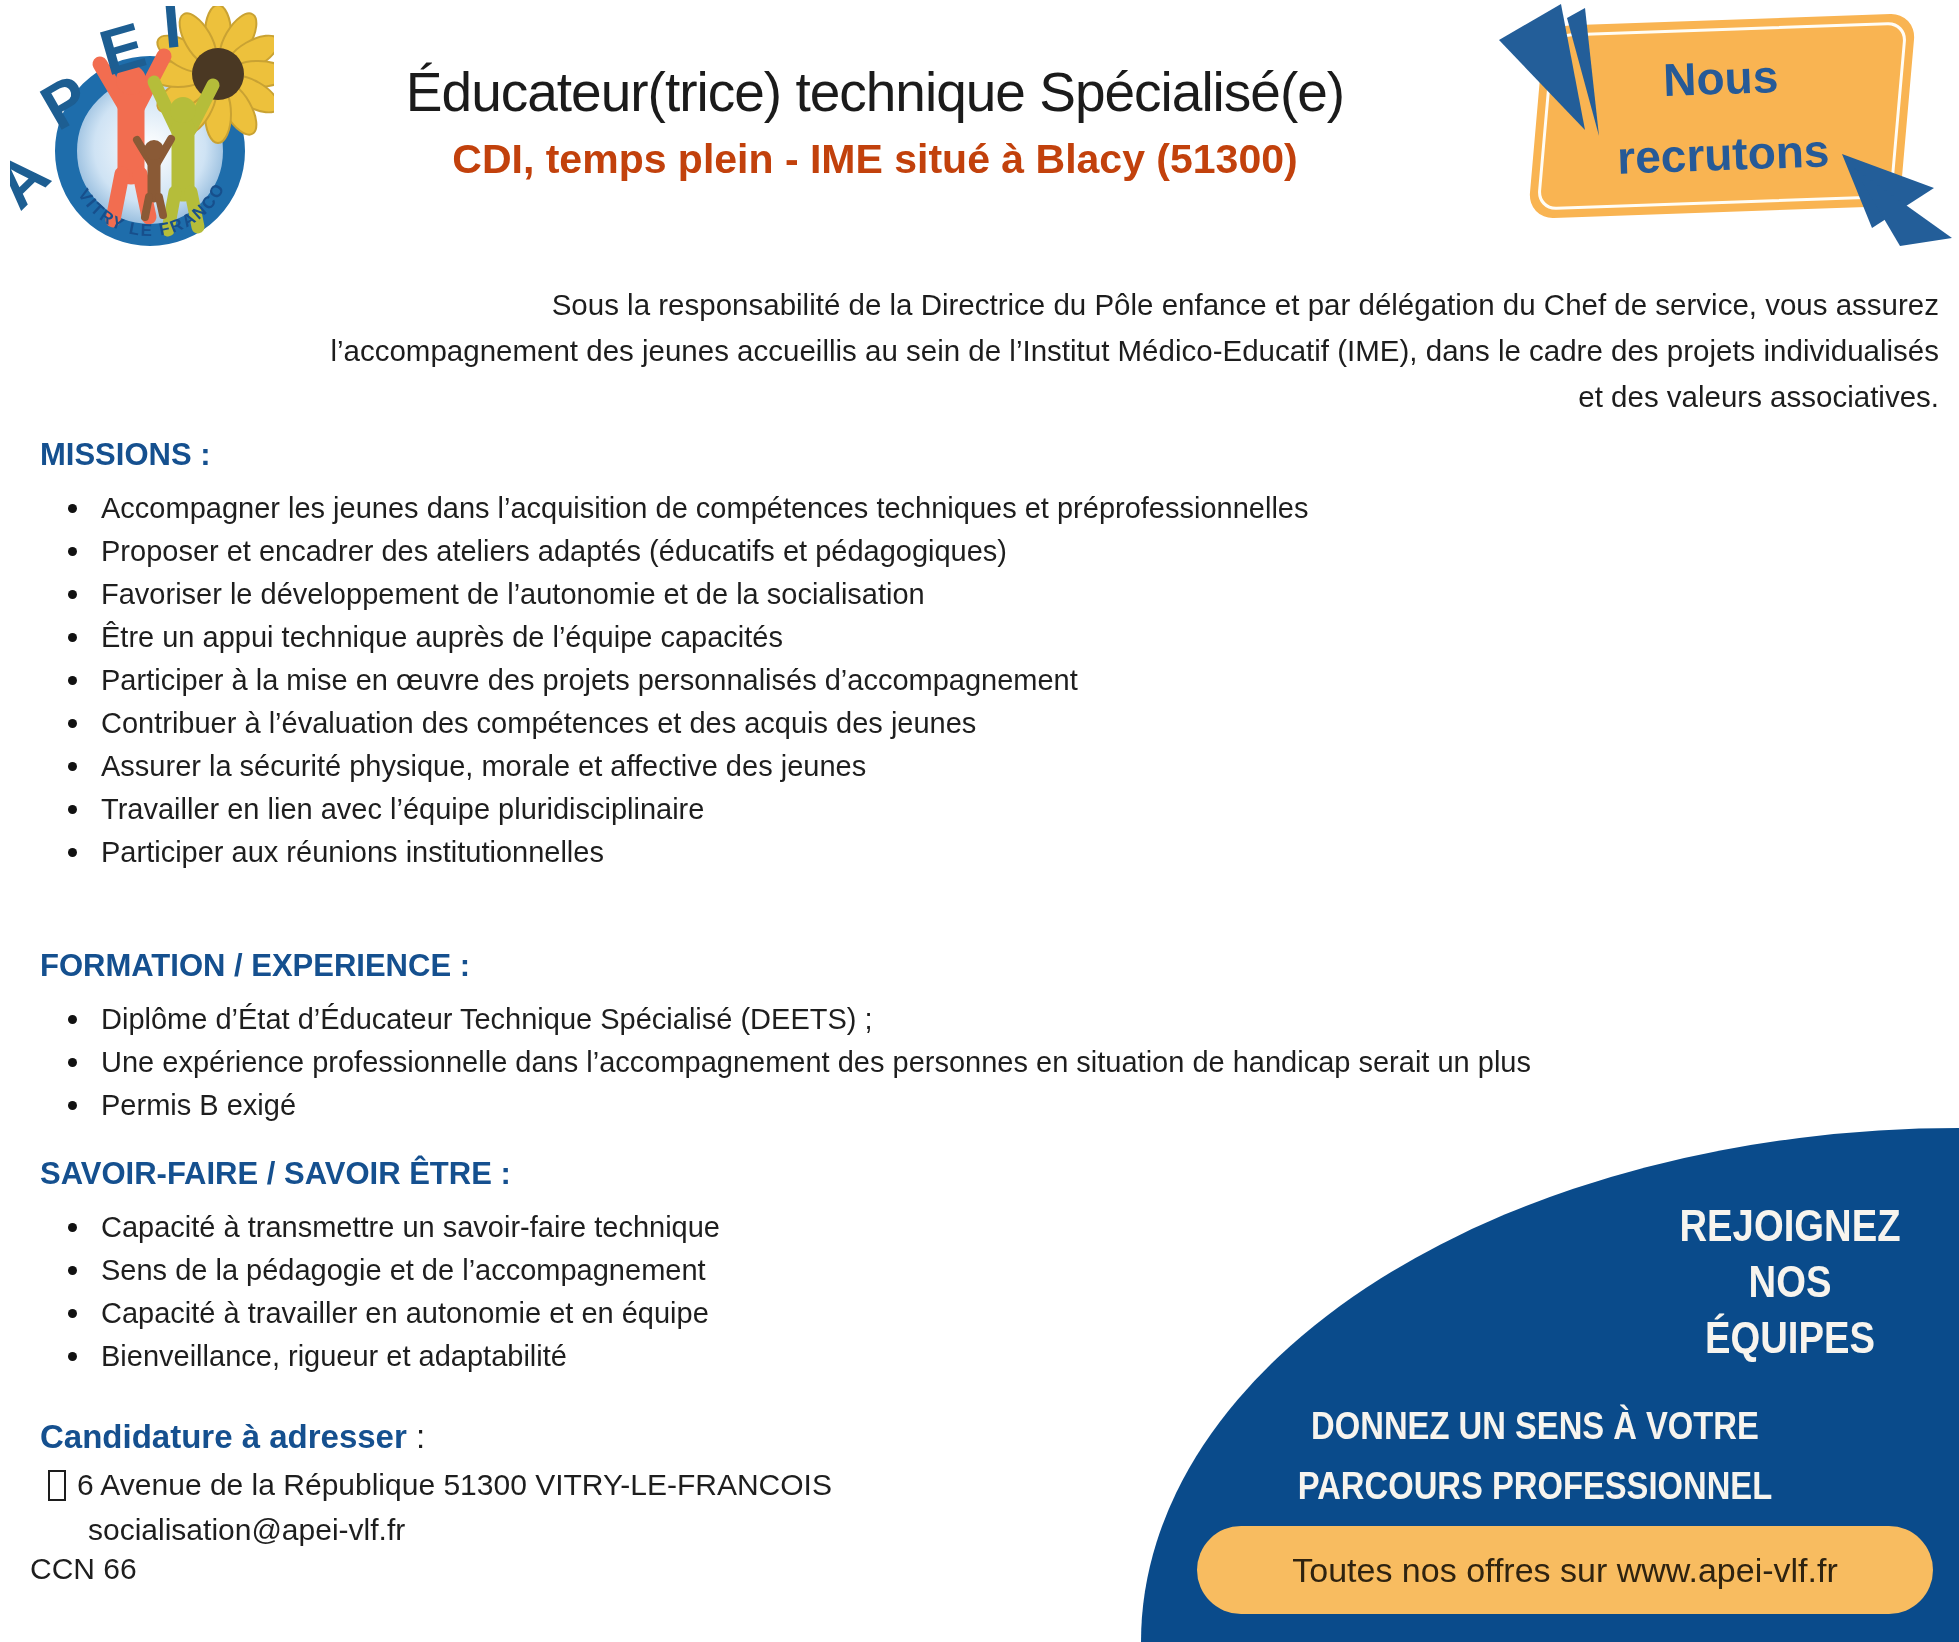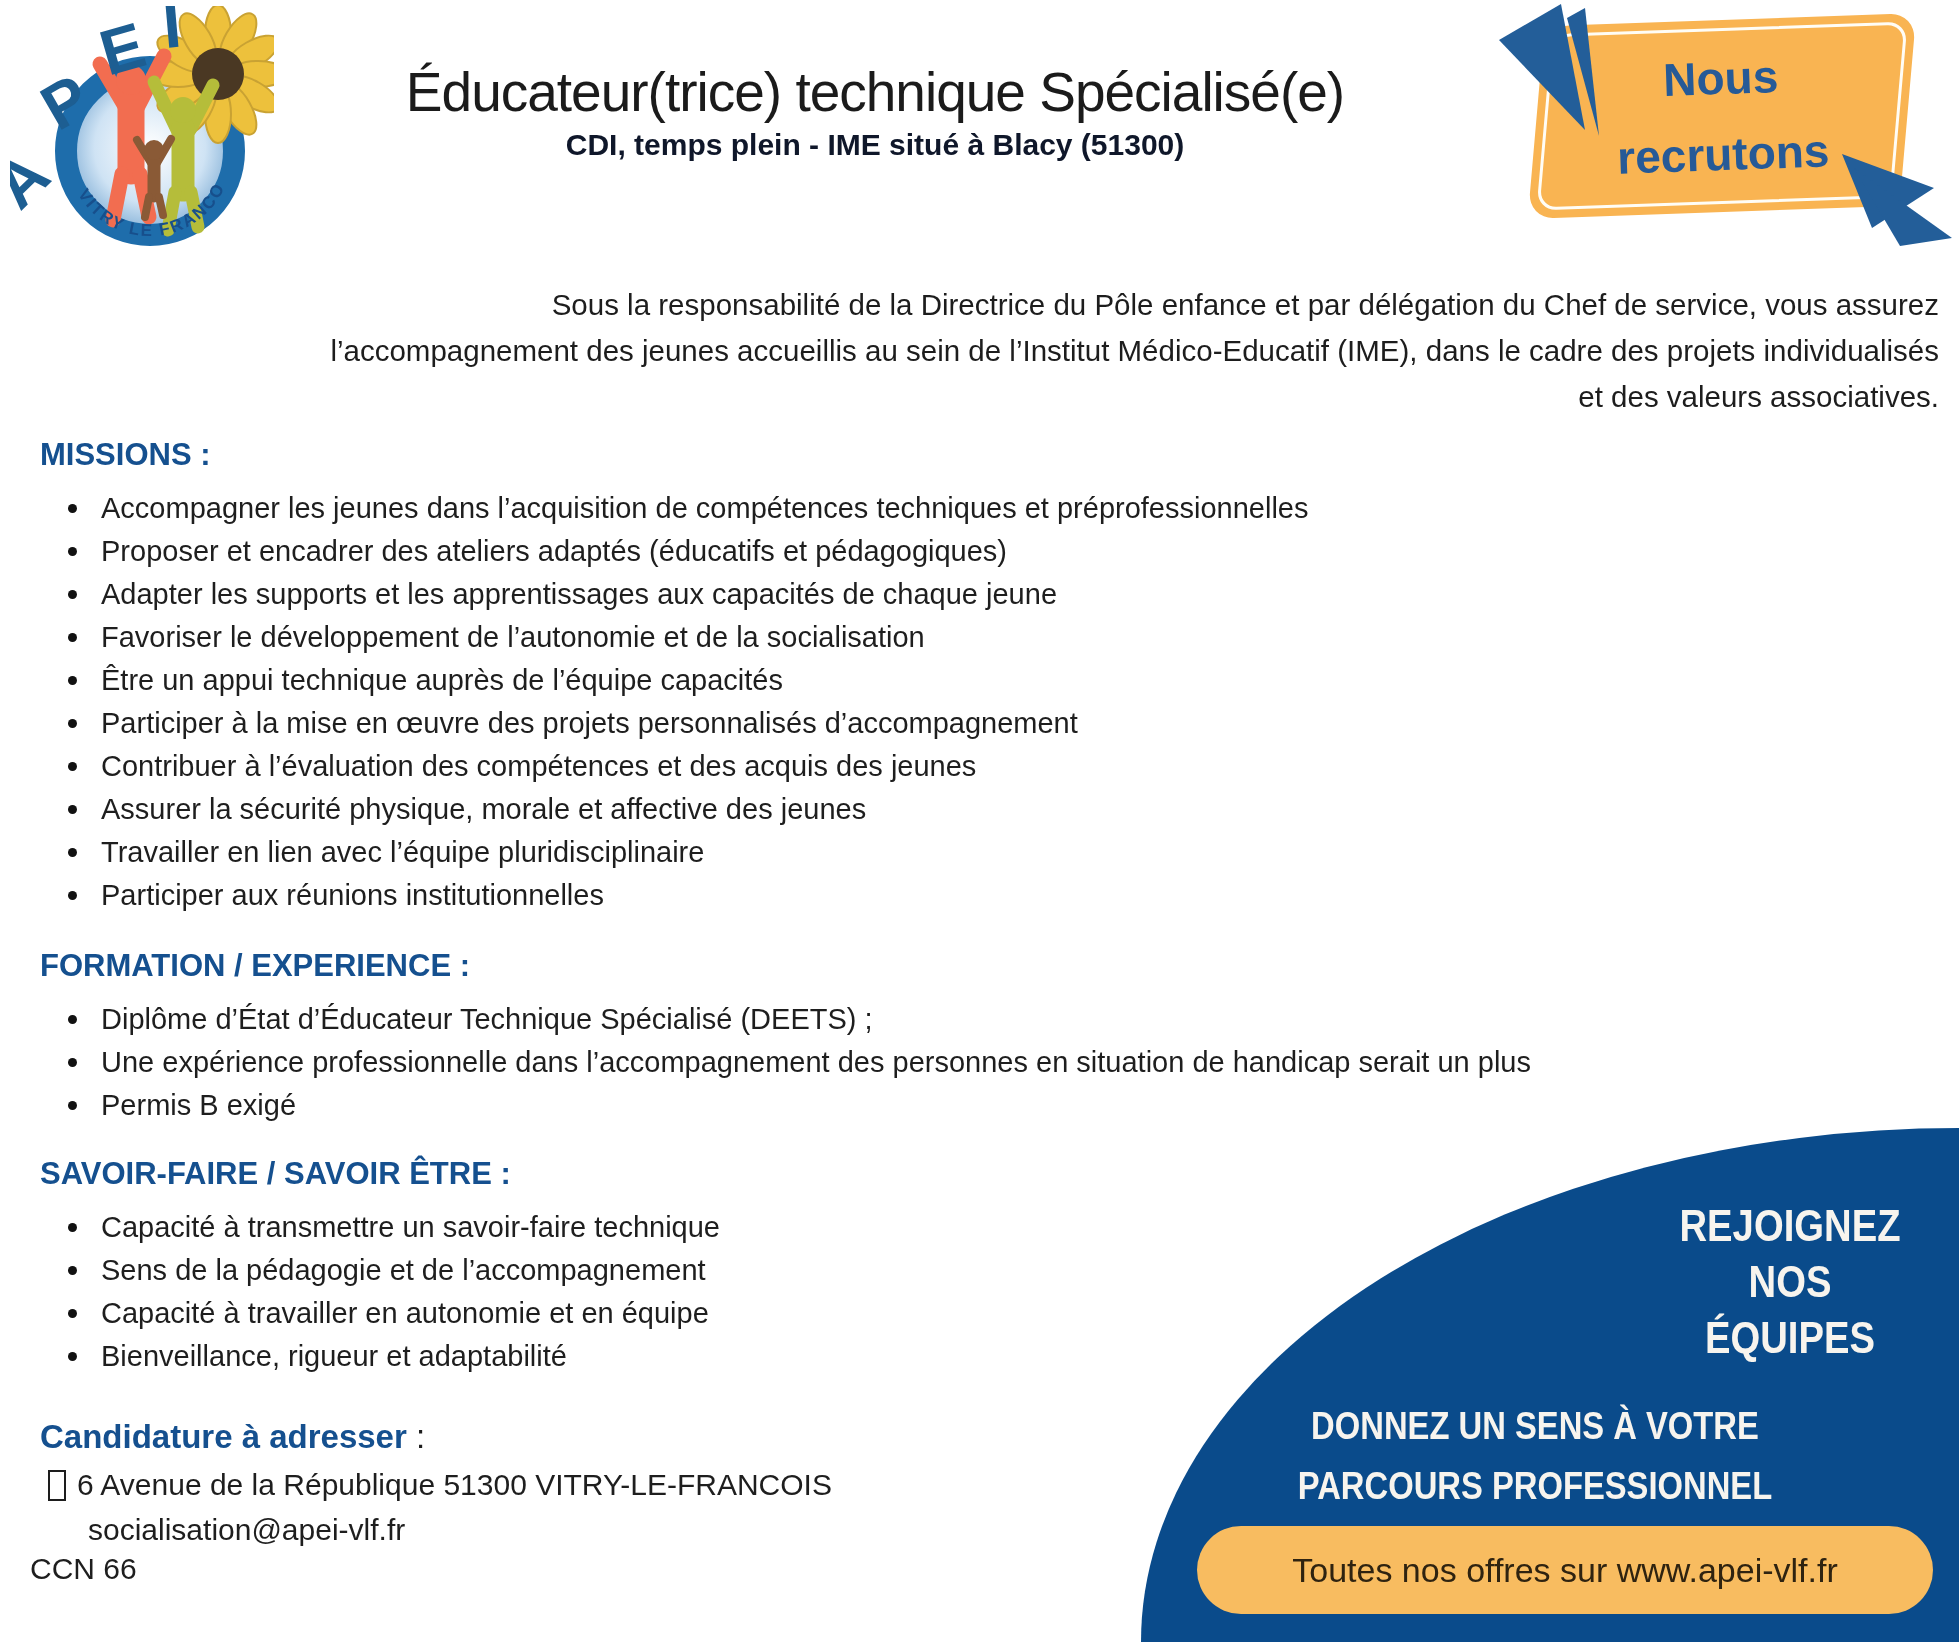--- a/index.html
+++ b/index.html
@@ -5,21 +5,21 @@
   html,body{margin:0;padding:0;background:#ffffff;}
   .page{position:relative;width:1959px;height:1642px;background:#ffffff;overflow:hidden;
         font-family:"Liberation Sans","DejaVu Sans",sans-serif;color:#1e1e1e;}
 
   
   .logo{position:absolute;left:10px;top:6px;width:264px;height:254px;}
 
   
   .header-block{position:absolute;left:245px;top:60px;width:1260px;text-align:center;}
   .page-title{font-size:55px;letter-spacing:-1px;color:#1b1b1b;font-weight:400;}
-  .page-subtitle{margin-top:4px;font-size:30px;font-weight:700;color:#0f172a;}
+  .page-subtitle{margin-top:12px;font-size:41px;font-weight:700;color:#c2410c;}
 
   
   .badge-wrap{position:absolute;left:1498px;top:0;width:461px;height:250px;}
   .badge-shape{position:absolute;left:38px;top:20px;width:372px;height:192px;background:#f9b452;
                border-radius:26px;transform:rotate(-2deg) skewX(-7deg);}
   .badge-shape::after{content:"";position:absolute;inset:8px;border:3px solid #fffdf6;border-radius:20px;}
   .badge-text{position:absolute;inset:0;display:flex;flex-direction:column;justify-content:center;
               align-items:center;gap:22px;transform:skewX(7deg);font-size:46px;font-weight:600;color:#265a97;}
   .plane{position:absolute;}
 
@@ -159,21 +159,20 @@
 
   <div class="intro">Sous la responsabilité de la Directrice du Pôle enfance et par délégation du Chef de service, vous assurez
 l’accompagnement des jeunes accueillis au sein de l’Institut Médico-Educatif (IME), dans le cadre des projets individualisés
 et des valeurs associatives.</div>
 
   <div class="section" id="missions">
     <h2 class="section-heading">MISSIONS :</h2>
     <ul class="bullet-list">
       <li>Accompagner les jeunes dans l’acquisition de compétences techniques et préprofessionnelles</li>
       <li>Proposer et encadrer des ateliers adaptés (éducatifs et pédagogiques)</li>
-      <li>Adapter les supports et les apprentissages aux capacités de chaque jeune</li>
       <li>Favoriser le développement de l’autonomie et de la socialisation</li>
       <li>Être un appui technique auprès de l’équipe capacités</li>
       <li>Participer à la mise en œuvre des projets personnalisés d’accompagnement</li>
       <li>Contribuer à l’évaluation des compétences et des acquis des jeunes</li>
       <li>Assurer la sécurité physique, morale et affective des jeunes</li>
       <li>Travailler en lien avec l’équipe pluridisciplinaire</li>
       <li>Participer aux réunions institutionnelles</li>
     </ul>
   </div>
 

